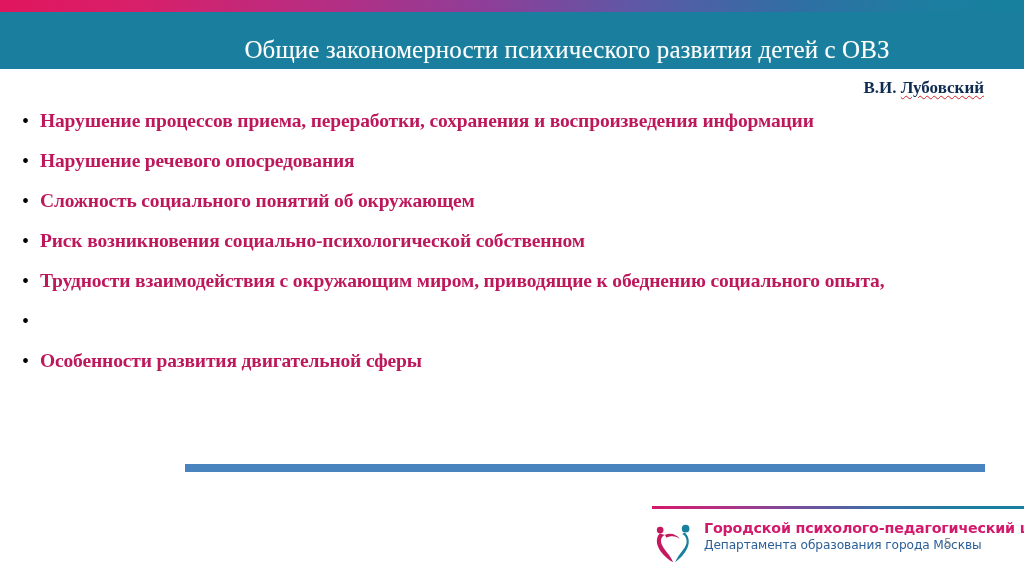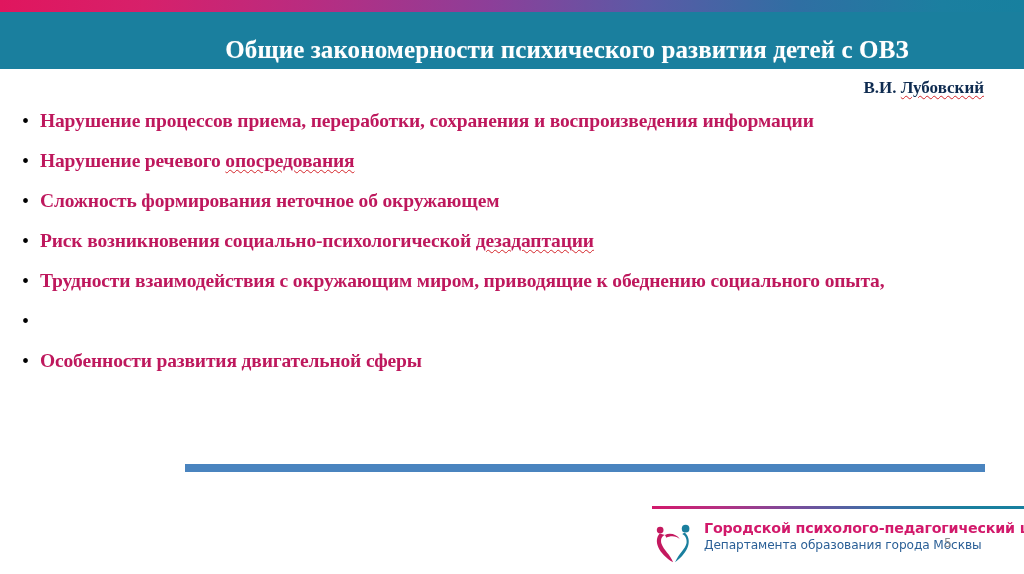--- a/index.html
+++ b/index.html
@@ -46,21 +46,21 @@
     left: 0;
     width: 1024px;
     height: 75px;
     display: flex;
     align-items: center;
     justify-content: center;
     padding-left: 110px;
     box-sizing: border-box;
     color: #ffffff;
     font-size: 25px;
-    font-weight: bold;
+    font-weight: normal;
     letter-spacing: 0.1px;
     text-shadow: 0 0 1px rgba(255,255,255,0.35);
     white-space: nowrap;
   }
 
   
   .author-line {
     position: absolute;
     top: 78px;
     right: 40px;
@@ -106,21 +106,20 @@
     font-weight: bold;
     color: #be185d;
     letter-spacing: -0.15px;
   }
   .bullet-text .line2 {
     display: block;
     margin-top: 16px;
     padding-left: 14px;
   }
   .bullet-text .misspelled {
-    text-decoration: underline;
     text-decoration-color: #d4242a;
     text-decoration-style: wavy;
     text-decoration-thickness: 1px;
     text-underline-offset: 2px;
   }
 
   
   .blue-divider {
     position: absolute;
     left: 185px;
@@ -208,26 +207,26 @@
     <span class="bullet-text"><span>Нарушение процессов приема, переработки, сохранения и воспроизведения информации</span></span>
   </div>
 
   <div class="bullet-item">
     <span class="bullet-marker">•</span>
     <span class="bullet-text"><span>Нарушение речевого </span><span class="misspelled">опосредования</span></span>
   </div>
 
   <div class="bullet-item">
     <span class="bullet-marker">•</span>
-    <span class="bullet-text"><span>Сложность формирования неточное об окружающем</span></span>
-  </div>
-
-  <div class="bullet-item">
-    <span class="bullet-marker">•</span>
-    <span class="bullet-text"><span>Риск возникновения социально-психологической </span><span class="misspelled">дезадаптации</span></span>
+    <span class="bullet-text"><span>Сложность социального понятий об окружающем</span></span>
+  </div>
+
+  <div class="bullet-item">
+    <span class="bullet-marker">•</span>
+    <span class="bullet-text"><span>Риск возникновения социально-психологической </span><span class="misspelled">собственном</span></span>
   </div>
 
   <div class="bullet-item">
     <span class="bullet-marker">•</span>
     <span class="bullet-text"><span>Трудности взаимодействия с окружающим миром, приводящие к обеднению социального опыта,</span></span>
   </div>
 
   <div class="bullet-item">
     <span class="bullet-marker">•</span>
     <span class="bullet-text"></span>

